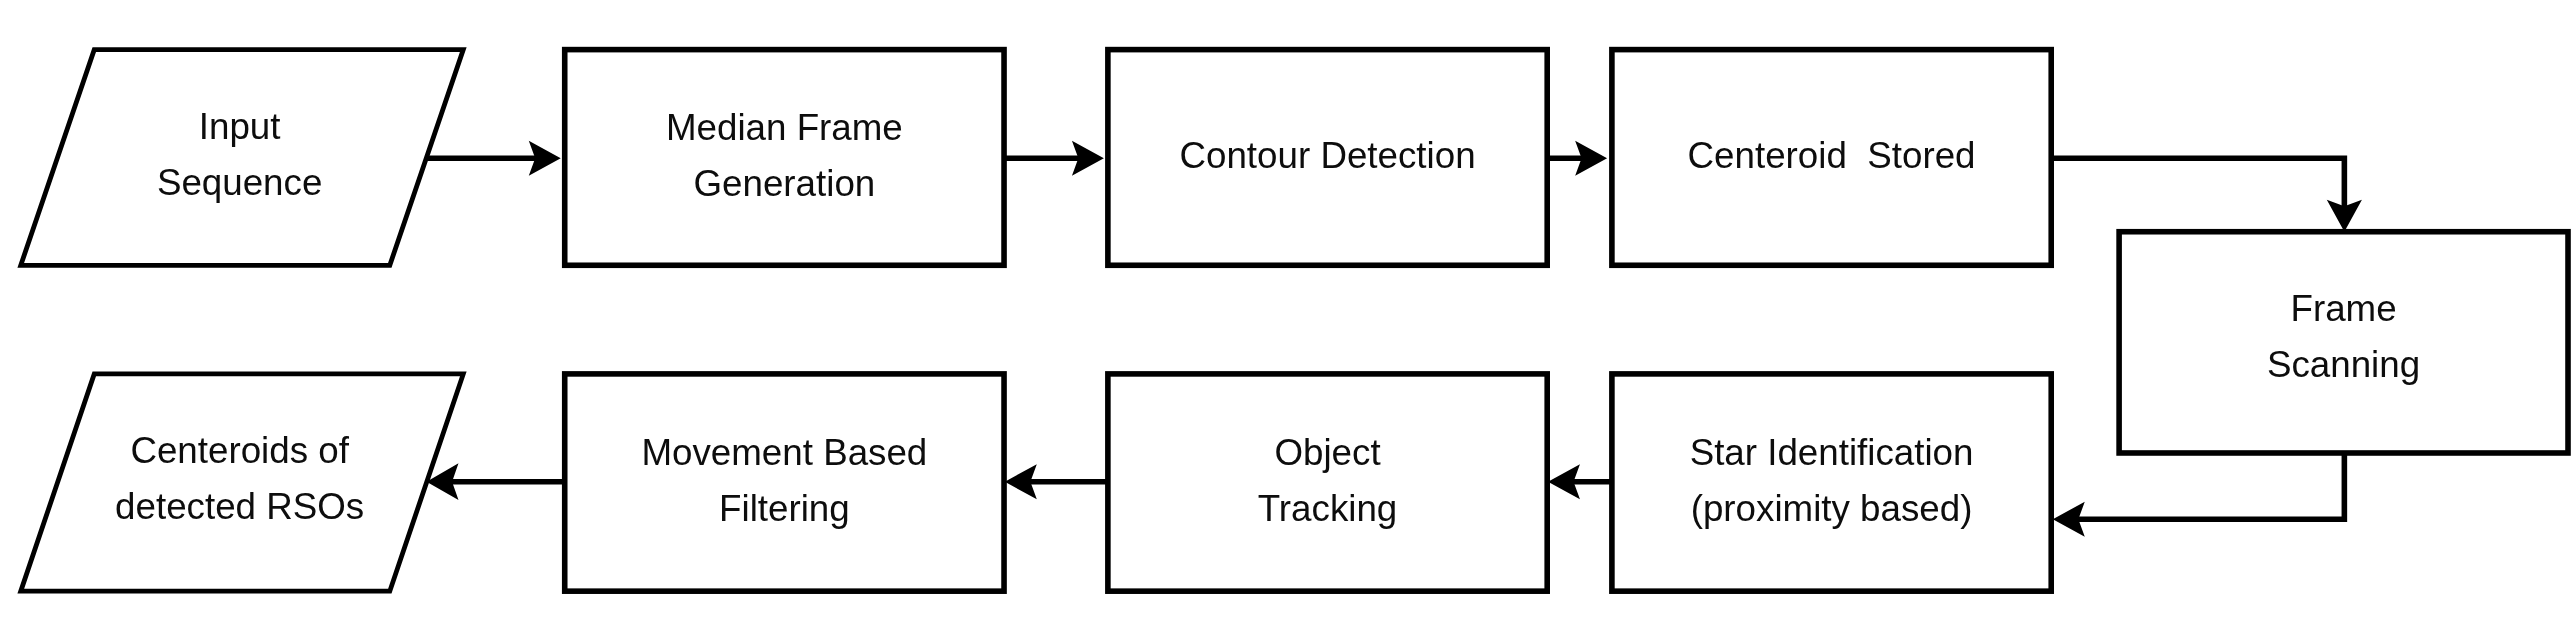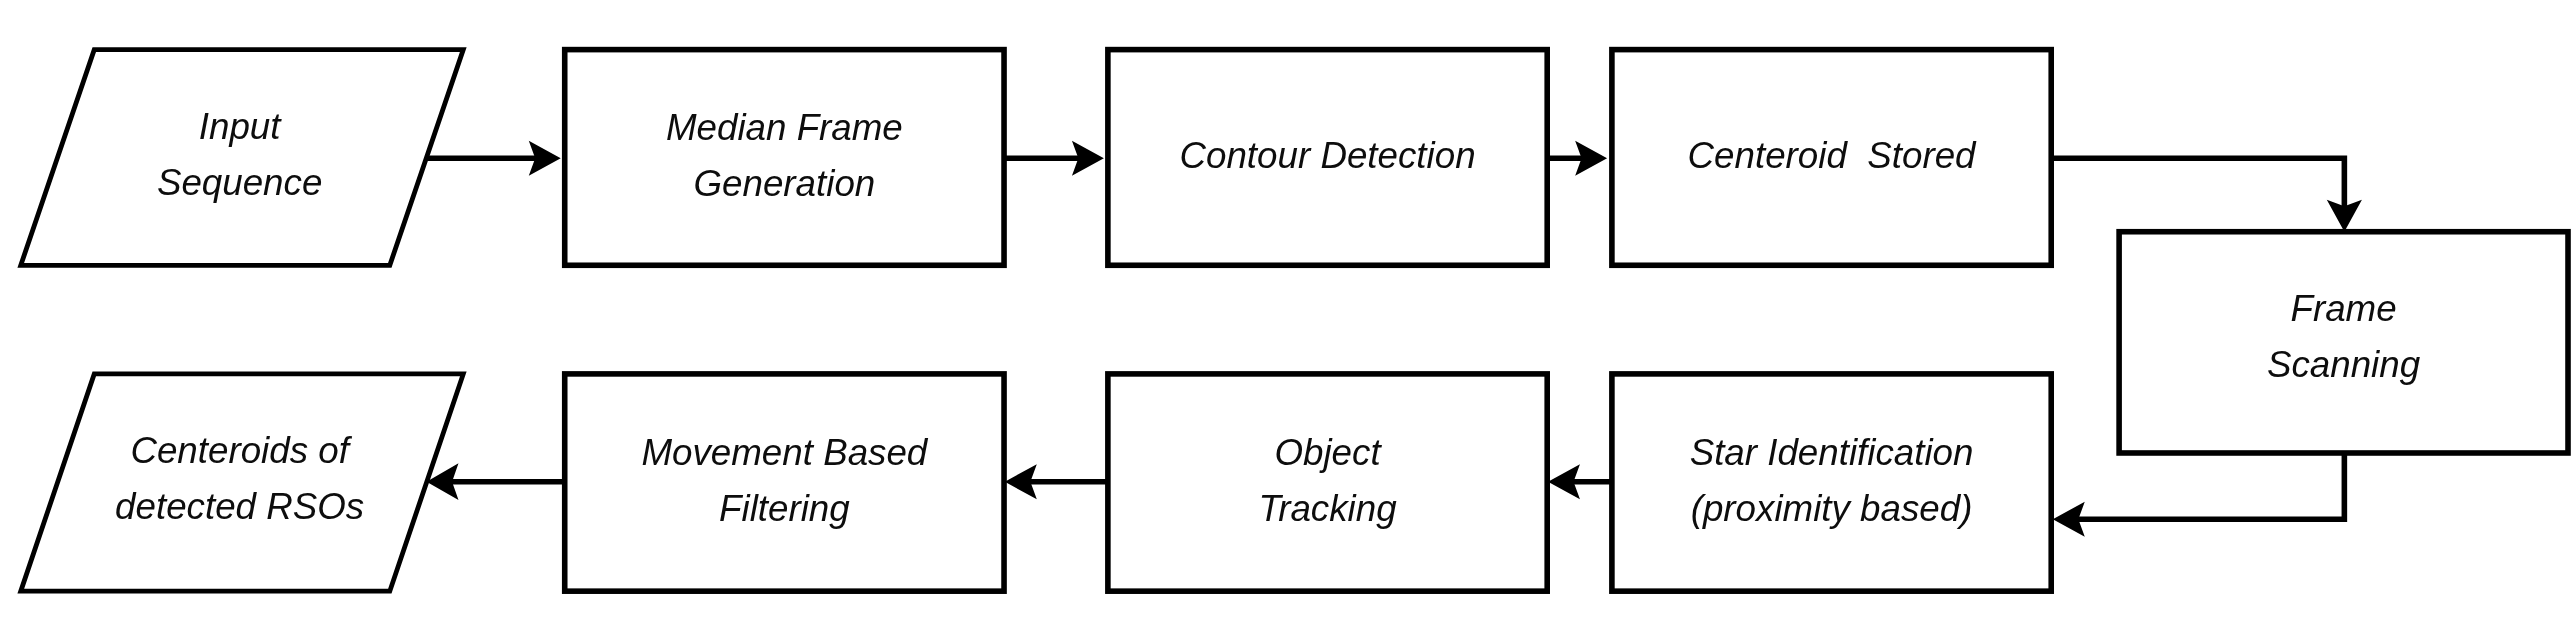--- a/index.html
+++ b/index.html
@@ -11,21 +11,20 @@
     width: 2576px;
     height: 628px;
     font-family: "Liberation Sans", sans-serif;
     overflow: hidden;
   }
   #flowchart-root {
     position: relative;
     width: 2576px;
     height: 628px;
     background: #ffffff;
-    font-style: italic;
   }
   svg.diagram {
     display: block;
     width: 2576px;
     height: 628px;
   }
   .node-shape {
     fill: #ffffff;
     stroke: #000000;
     stroke-width: 7;

